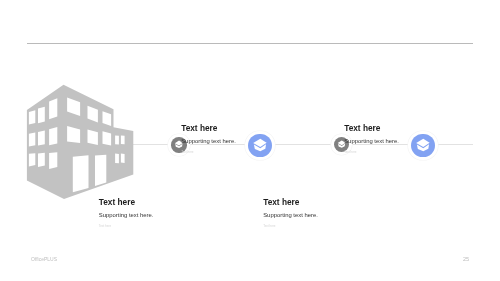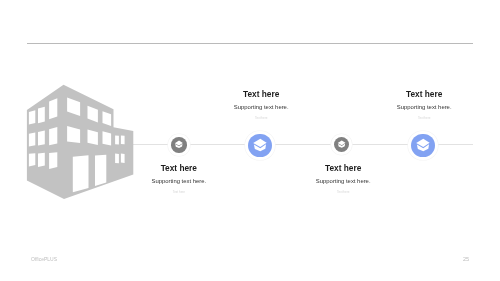--- a/index.html
+++ b/index.html
@@ -12,21 +12,21 @@
 
   .toprule{position:absolute;left:27px;top:42.5px;width:445.7px;height:0.9px;background:#bababa;}
   .timeline{position:absolute;left:133px;top:143.8px;width:339.7px;height:0.9px;background:#e2e2e2;}
 
   .bld{position:absolute;left:20px;top:80px;}
 
   .node{position:absolute;border-radius:50%;}
   .node.halo{box-shadow:0 0 0 3px #ffffff, 0 0 0 3.6px #f4f4f4;}
   .node svg{display:block;}
 
-  .blk{position:absolute;text-align:center;width:160px;}
+  .blk{position:absolute;width:160px;margin-top:34px;}
   .blk .t{font-weight:bold;color:#1c1c1c;font-size:8.3px;line-height:9px;}
   .blk .s{color:#333333;font-size:5.9px;line-height:7px;}
   .blk .m{color:#d4d4d4;font-size:3.0px;line-height:4px;}
 
   .footer-left{position:absolute;left:31px;top:256px;color:#bebebe;font-size:5px;}
   .footer-right{position:absolute;left:463px;top:256px;color:#bdbdbd;font-size:5.6px;}
 </style>
 </head>
 <body>
 

